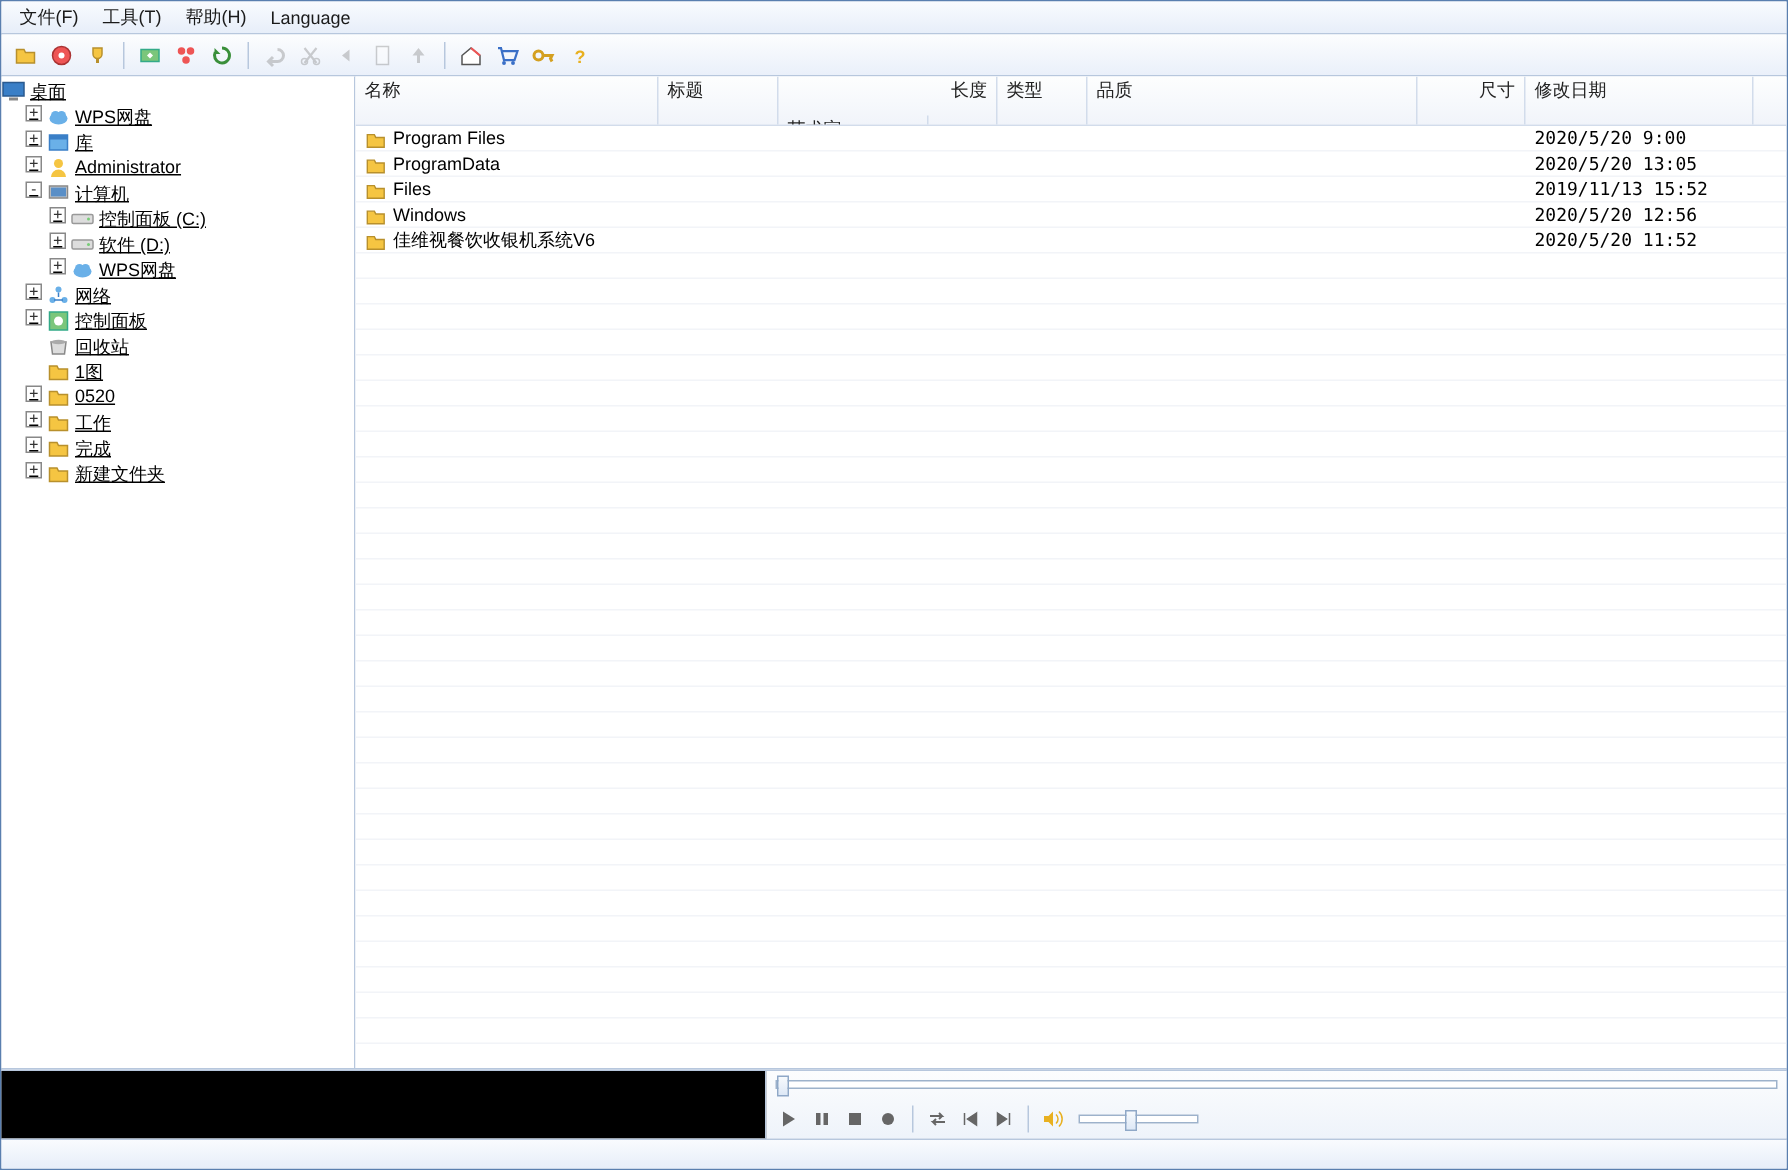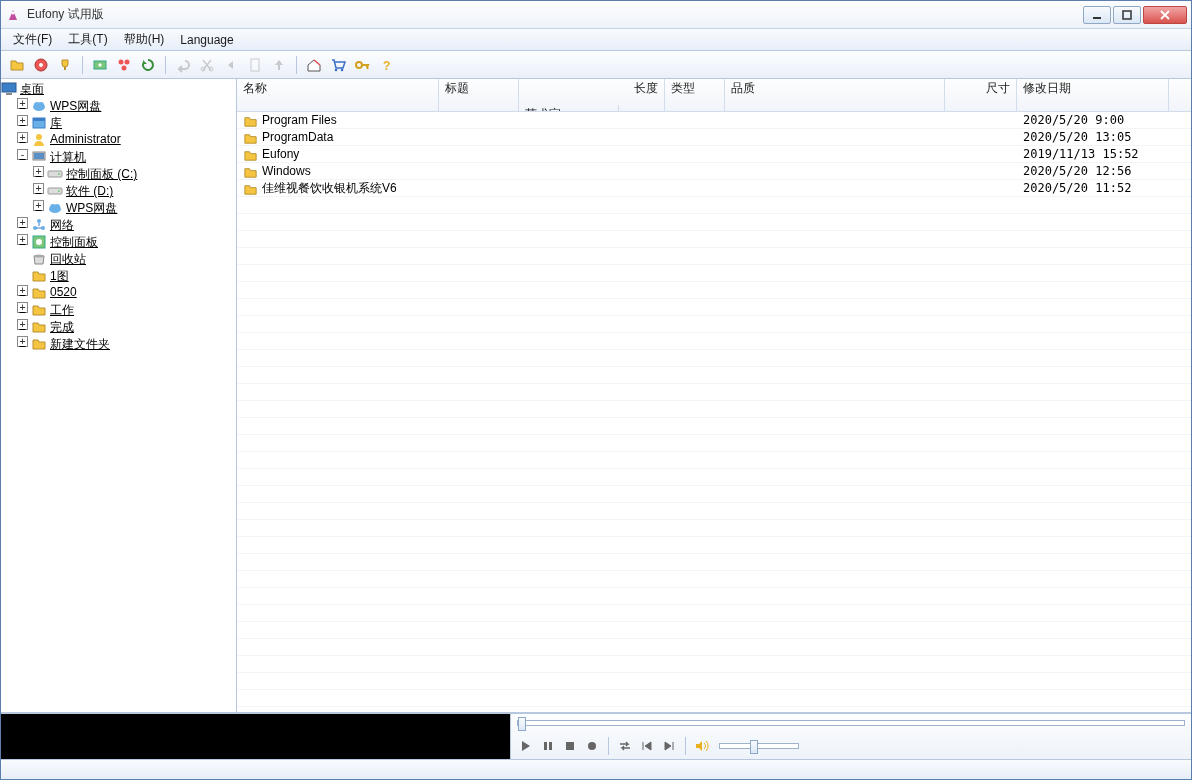--- a/index.html
+++ b/index.html
@@ -45,46 +45,20 @@
 .statusbar { height: 20px; background: linear-gradient(#f9fbfe,#e7eef9); border-top: 1px solid #b7c7dd; }
 .vol-track { width: 80px; height: 6px; border: 1px solid #9db2cb; background: #fff; position: relative; margin-left: 4px; }
 .vol-thumb { position: absolute; left: 30px; top: -4px; width: 8px; height: 14px; background: linear-gradient(#f7fafd,#dde8f6); border: 1px solid #8fa8c7; }
 svg { display: block; }
 </style>
 </head>
 <body>
 
 <div class="window">
 
-  <div class="titlebar">
-    <span class="app-icon">
-      <svg viewBox="0 0 16 16">
-          <path d="M4 13 L8 3 L12 13 Z" fill="#c24da0"></path>
-          <circle cx="8" cy="6" r="1.5" fill="#fff"></circle>
-        </svg>
-    </span>
-    <span class="title">Eufony 试用版</span>
-    <div class="win-controls">
-      <div class="win-btn">
-          <svg width="10" height="10">
-            <rect x="1" y="7" width="8" height="2" fill="#333"></rect>
-          </svg>
-        </div>
-      <div class="win-btn">
-          <svg width="10" height="10">
-            <rect x="1" y="1" width="8" height="8" fill="none" stroke="#333" stroke-width="1.5"></rect>
-          </svg>
-        </div>
-      <div class="win-btn close">
-          <svg width="10" height="10">
-            <path d="M1 1 L9 9 M9 1 L1 9" stroke="#fff" stroke-width="1.8"></path>
-          </svg>
-        </div>
-    </div>
-  </div>
 
   <div class="menubar">
     <div class="menu-item">文件(F)</div>
     <div class="menu-item">工具(T)</div>
     <div class="menu-item">帮助(H)</div>
     <div class="menu-item">Language</div>
   </div>
 
   <div class="toolbar">
     <div class="tbtn">
@@ -404,21 +378,21 @@
             <div class="cell" style="width:72px"></div>
             <div class="cell" style="width:152px">2020/5/20 13:05</div>
           </div>
           <div class="row">
             <div class="cell name" style="width:202px">
               <span class="folder-icon">
                 <svg viewBox="0 0 16 16">
                   <path d="M2 4h5l1 2h6v7H2z" fill="#f5c542" stroke="#b8902c"></path>
                 </svg>
               </span>
-              <span>Eufony</span>
+              <span>Files</span>
             </div>
             <div class="cell" style="width:80px"></div>
             <div class="cell" style="width:100px"></div>
             <div class="cell" style="width:46px"></div>
             <div class="cell" style="width:60px"></div>
             <div class="cell" style="width:220px"></div>
             <div class="cell" style="width:72px"></div>
             <div class="cell" style="width:152px">2019/11/13 15:52</div>
           </div>
           <div class="row">

